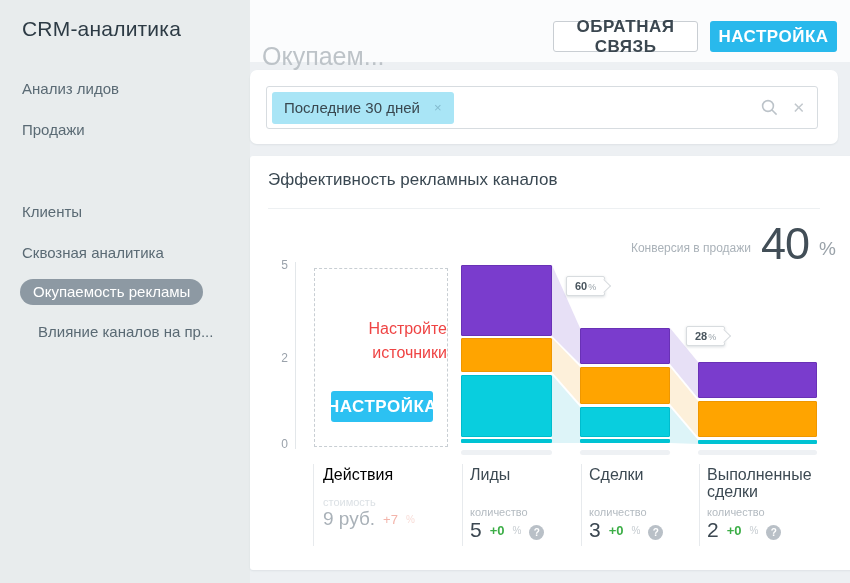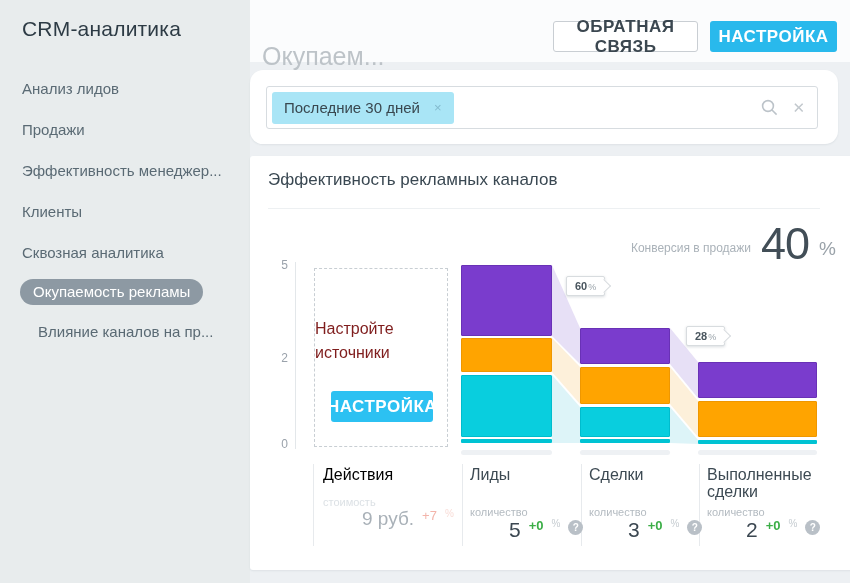--- a/index.html
+++ b/index.html
@@ -24,21 +24,21 @@
   .header { left:250px; top:0; width:600px; height:62px; background:#fbfcfd; }
   .hd-title { left:12px; top:14px; font-size:25px; color:#bdc3c8; font-weight:400;margin-top:28px; }
   .btn { display:flex; align-items:center; justify-content:center;
          font-size:17px; font-weight:bold; letter-spacing:.5px; border-radius:3px; cursor:pointer; }
   .btn-outline { left:303px; top:21px; width:145px; height:31px;
                  background:#ffffff; border:1px solid #c9ced3; color:#3b4750; }
   .btn-cyan { left:460px; top:21px; width:127px; height:31px; background:#29b9ec; color:#ffffff; border:none; }
 
   
   .filter-panel { left:250px; top:70px; width:588px; height:74px; background:#ffffff;
-                  border-radius:13px; box-shadow:0 1px 2px rgba(40,62,80,.08); }
+                  border-radius:7px; box-shadow:0 1px 2px rgba(40,62,80,.08); }
   .searchbox { left:16px; top:16px; width:552px; height:43px; border:1px solid #d7dce0;
                border-radius:3px; background:#fff; display:flex; align-items:center; padding:0 12px 0 5px; }
   .chip { display:flex; align-items:center; gap:14px; background:#a9e5f6; color:#39474f;
           font-size:15px; border-radius:3px; padding:7px 12px 8px 12px; cursor:pointer; }
   .chip-x { color:#84bbce; font-size:13px; cursor:pointer; line-height:1; }
   .filter-input { flex:1; border:none; outline:none; font-size:15px; height:100%;
                   font-family:"Liberation Sans", sans-serif; background:transparent; min-width:20px; }
   .icon-clear { color:#c2c8cd; font-size:15px; margin-left:14px; cursor:pointer; }
 
   
@@ -48,21 +48,21 @@
   .cp-divider { left:18px; top:52px; width:552px; height:1px; background:#edf0f2; }
   .conv { right:18px; top:62px; display:flex; align-items:center; gap:10px; }
   .conv-label { font-size:12px; color:#aab2b9; position:relative; top:4px; }
   .conv-value { font-size:45px; color:#424e57; font-weight:400; letter-spacing:-1px; }
   .conv-unit { font-size:19px; color:#9aa2a9; position:relative; top:5px; }
 
   .tick { font-size:12px; color:#9aa2ab; width:16px; text-align:right; }
   .axis-line { left:45px; top:106px; width:1px; height:187px; background:#e3e7ea; }
 
   .setup-box { left:64px; top:112px; width:134px; height:179px; border:1px dashed #c8ced3; }
-  .setup-text { left:0; top:48px; width:100%; text-align:left; font-size:16px; color:#7f1d1d; line-height:24px; }
+  .setup-text { left:0; top:48px; width:100%; text-align:right; font-size:16px; color:#ef4444; line-height:24px; }
   .setup-btn { left:16px; top:122px; width:102px; height:31px; background:#2cc1f2; }
 
   .seg { position:absolute; border-radius:1px; }
   .seg-purple { background:#7a3ccd; border:1px solid #6931b6; }
   .seg-orange { background:#ffa400; border:1px solid #ef9700; }
   .seg-cyan   { background:#09cede; border:1px solid #00bccd; }
   .seg-strip  { background:#00c3d3; }
   .bar-track  { background:#eef1f4; border-radius:2.5px; height:5px; top:294px; }
 
   .badge { position:absolute; background:#ffffff; border:1px solid #d8dcdf; border-radius:2px;
@@ -72,39 +72,38 @@
            width:9px; height:9px; background:#ffffff; border-top:1px solid #d8dcdf;
            border-right:1px solid #d8dcdf; transform:rotate(45deg); }
   .badge-val { font-size:11px; font-weight:bold; color:#49555e; }
   .badge-unit { font-size:9px; color:#9aa3aa; }
 
   .stat-sep { width:1px; height:82px; top:308px; background:#e7eaed; }
   .stat-title { top:310px; font-size:16px; line-height:17px; }
   .t-dark { color:#3d4a53; } .t-faded { color:#000000; }
   .stat-sub { font-size:11px; }
   .sub-normal { color:#b4bbc1; } .sub-faded { color:#dce1e5; }
-  .stat-row { display:flex; align-items:flex-start; gap:8px;margin-left:39px; }
+  .stat-row { display:flex; align-items:center; gap:8px; }
   .stat-val { font-size:21px; color:#3b4751; }
   .stat-val-faded { font-size:19px; color:#a9b1b8; }
   .delta-pos { font-size:13px; font-weight:bold; color:#3cae47; }
   .delta-red { font-size:13px; color:#f3b4aa; }
   .delta-unit { font-size:10px; color:#c6ccd1; }
   .delta-unit-red { font-size:10px; color:#f8ddd8; }
   .help { width:15px; height:15px; border-radius:50%; background:#b9c0c7; color:#ffffff;
           font-size:10px; font-weight:bold; display:flex; align-items:center; justify-content:center;
           cursor:pointer; position:relative; top:2px; }
 </style>
 </head>
 <body>
 
 <div class="abs sidebar">
   <div class="abs sb-title">CRM-аналитика</div>
   <div class="abs sb-item" style="top:80px">Анализ лидов</div>
   <div class="abs sb-item" style="top:121px">Продажи</div>
-  <div class="abs sb-item" style="top:162px">Эффективность менеджер...</div>
   <div class="abs sb-item" style="top:203px">Клиенты</div>
   <div class="abs sb-item" style="top:244px">Сквозная аналитика</div>
   <div class="abs sb-pill">Окупаемость рекламы</div>
   <div class="abs sb-item" style="left:38px; top:323px">Влияние каналов на пр...</div>
 </div>
 
 <div class="abs header">
   <div class="abs hd-title">Окупаем...</div>
   <button class="abs btn btn-outline">ОБРАТНАЯ СВЯЗЬ</button>
   <button class="abs btn btn-cyan">НАСТРОЙКА</button>

